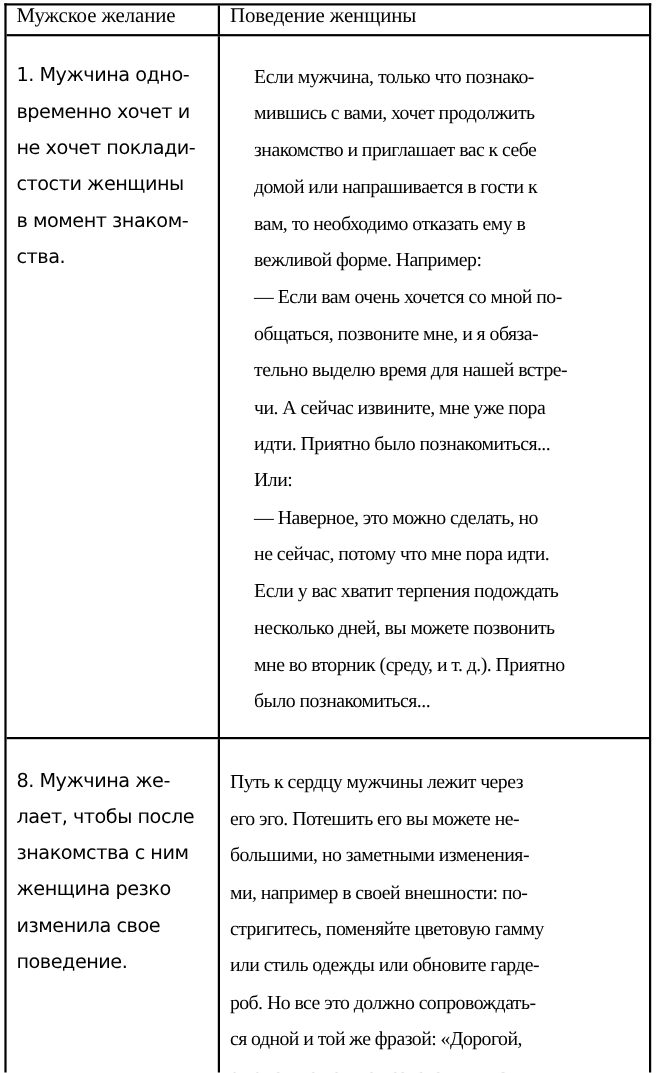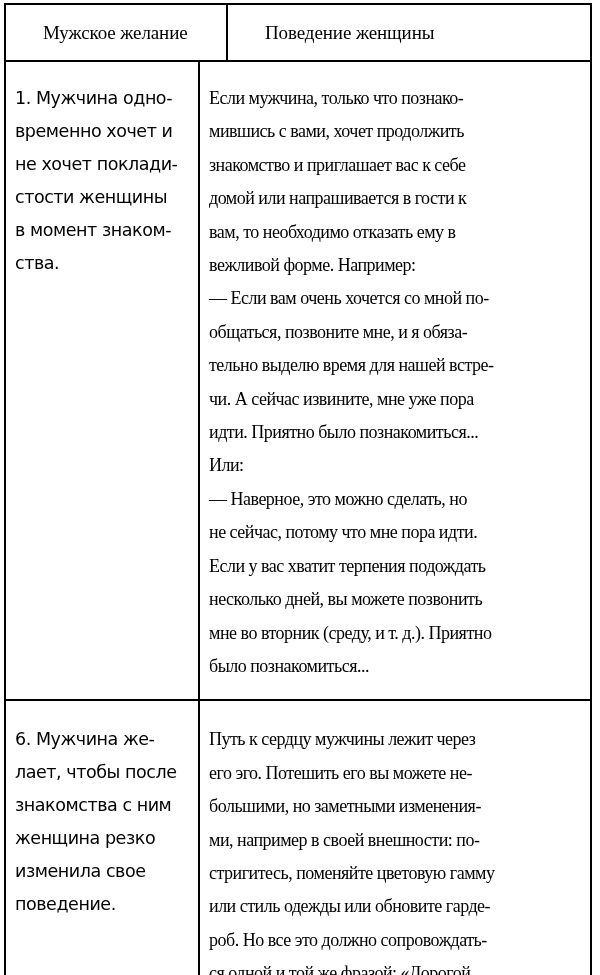--- a/index.html
+++ b/index.html
@@ -40,44 +40,44 @@
     align-items: stretch;
     width: 100%;
     box-sizing: border-box;
   }
 
   .row.header-row {
     border-bottom: 2px solid #000;
   }
   .row.body-row-1 {
     border-bottom: 2px solid #000;
+    gap: 22px;
   }
 
   .cell-left {
     width: 194px;
     flex: 0 0 194px;
     box-sizing: border-box;
     border-right: 2px solid #000;
     padding: 0 6px 0 9px;
   }
 
   .cell-right {
     flex: 1 1 auto;
     box-sizing: border-box;
     padding: 0 8px 0 9px;
     border-radius: 14px;
   }
 
   
   .header-row .cell-left,
   .header-row .cell-right {
-    height: 55px;
+    height: 26px;
     display: flex;
-    align-items: center;
-    margin-left: 28px;
+    align-items: flex-start;
   }
   .hdr-text {
     font-family: "Liberation Serif", "DejaVu Serif", serif;
     font-size: 19px;
     line-height: 20px;
     letter-spacing: -0.1px;
     white-space: nowrap;
   }
 
   
@@ -148,21 +148,21 @@
 не сейчас, потому что мне пора идти.
 Если у вас хватит терпения подождать
 несколько дней, вы можете позвонить
 мне во вторник (среду, и т. д.). Приятно
 было познакомиться...</p>
       </div>
     </div>
 
     <div class="row body-row-2">
       <div class="cell-left pad-top-2 pad-bot">
-        <p class="body-text-left">6. Мужчина же-
+        <p class="body-text-left">8. Мужчина же-
 лает, чтобы после
 знакомства с ним
 женщина резко
 изменила свое
 поведение.</p>
       </div>
       <div class="cell-right pad-top-2r pad-bot">
         <p class="body-text-right">Путь к сердцу мужчины лежит через
 его эго. Потешить его вы можете не-
 большими, но заметными изменения-

